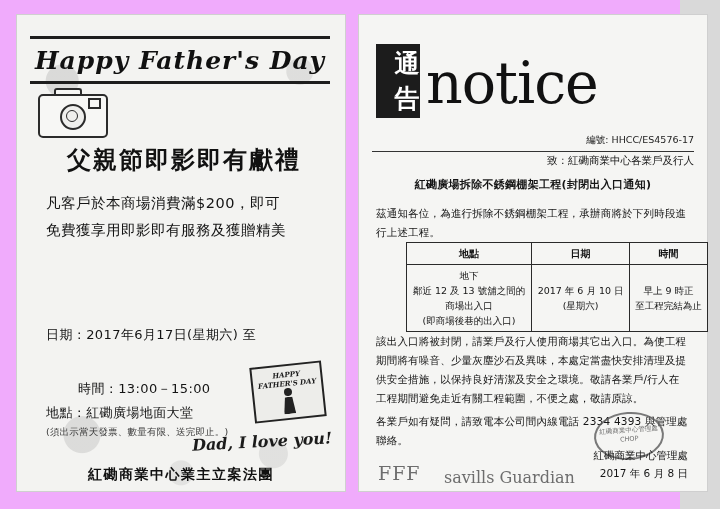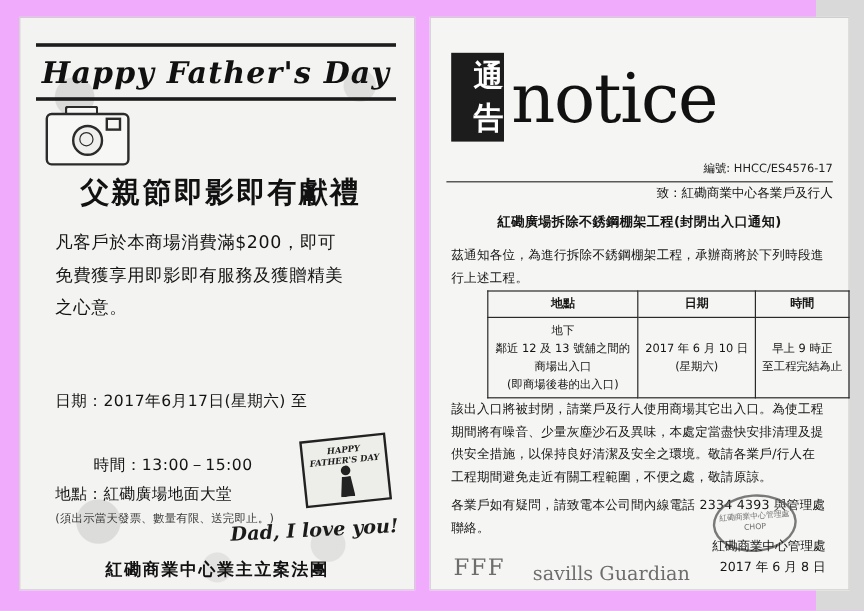--- a/index.html
+++ b/index.html
@@ -186,21 +186,20 @@
       <div class="lens"></div>
       <div class="lens2"></div>
       <div class="flash"></div>
     </div>
 
     <div class="poster-h1">父親節即影即有獻禮</div>
 
     <div class="poster-body">
       <div>凡客戶於本商場消費滿$200，即可</div>
       <div>免費獲享用即影即有服務及獲贈精美</div>
-      <div>之心意。</div>
     </div>
 
     <div class="detail d1">日期：2017年6月17日(星期六) 至</div>
     <div class="detail d3">時間：13:00－15:00</div>
     <div class="detail d4">地點：紅磡廣場地面大堂</div>
     <div class="note">(須出示當天發票、數量有限、送完即止。)</div>
 
     <div class="card">
       <div class="ct">HAPPY FATHER'S DAY</div>
       <div class="man">

